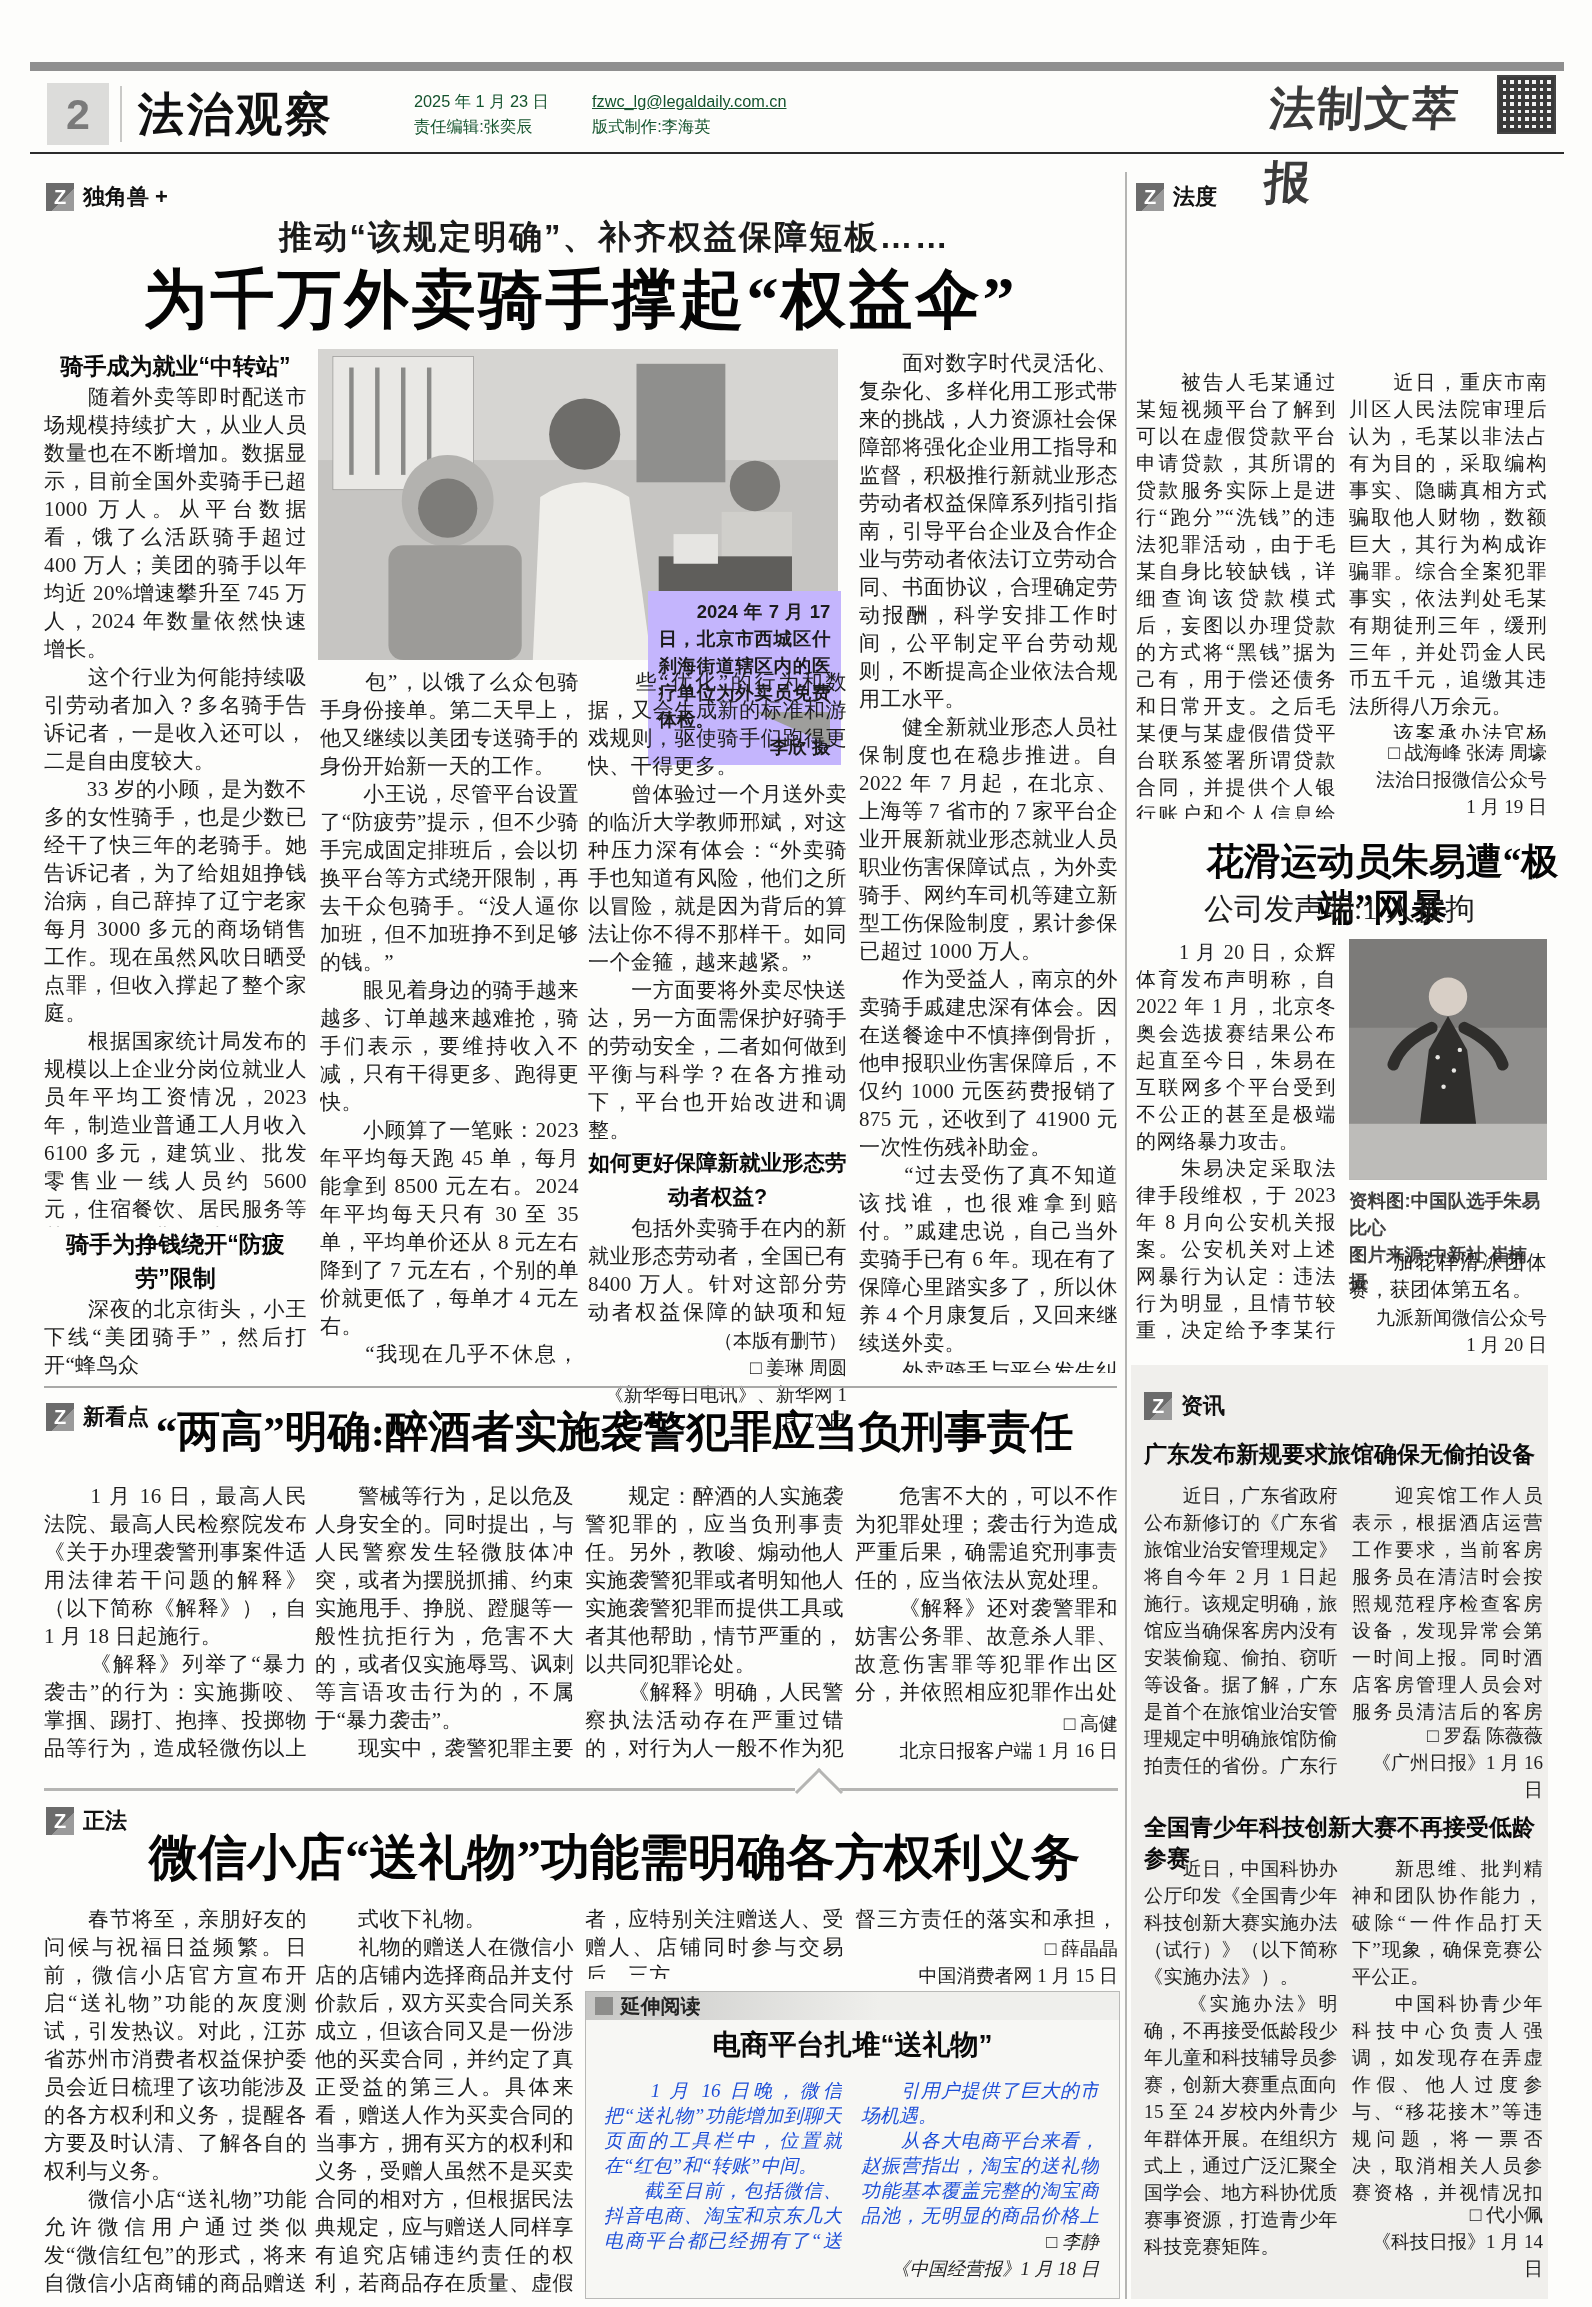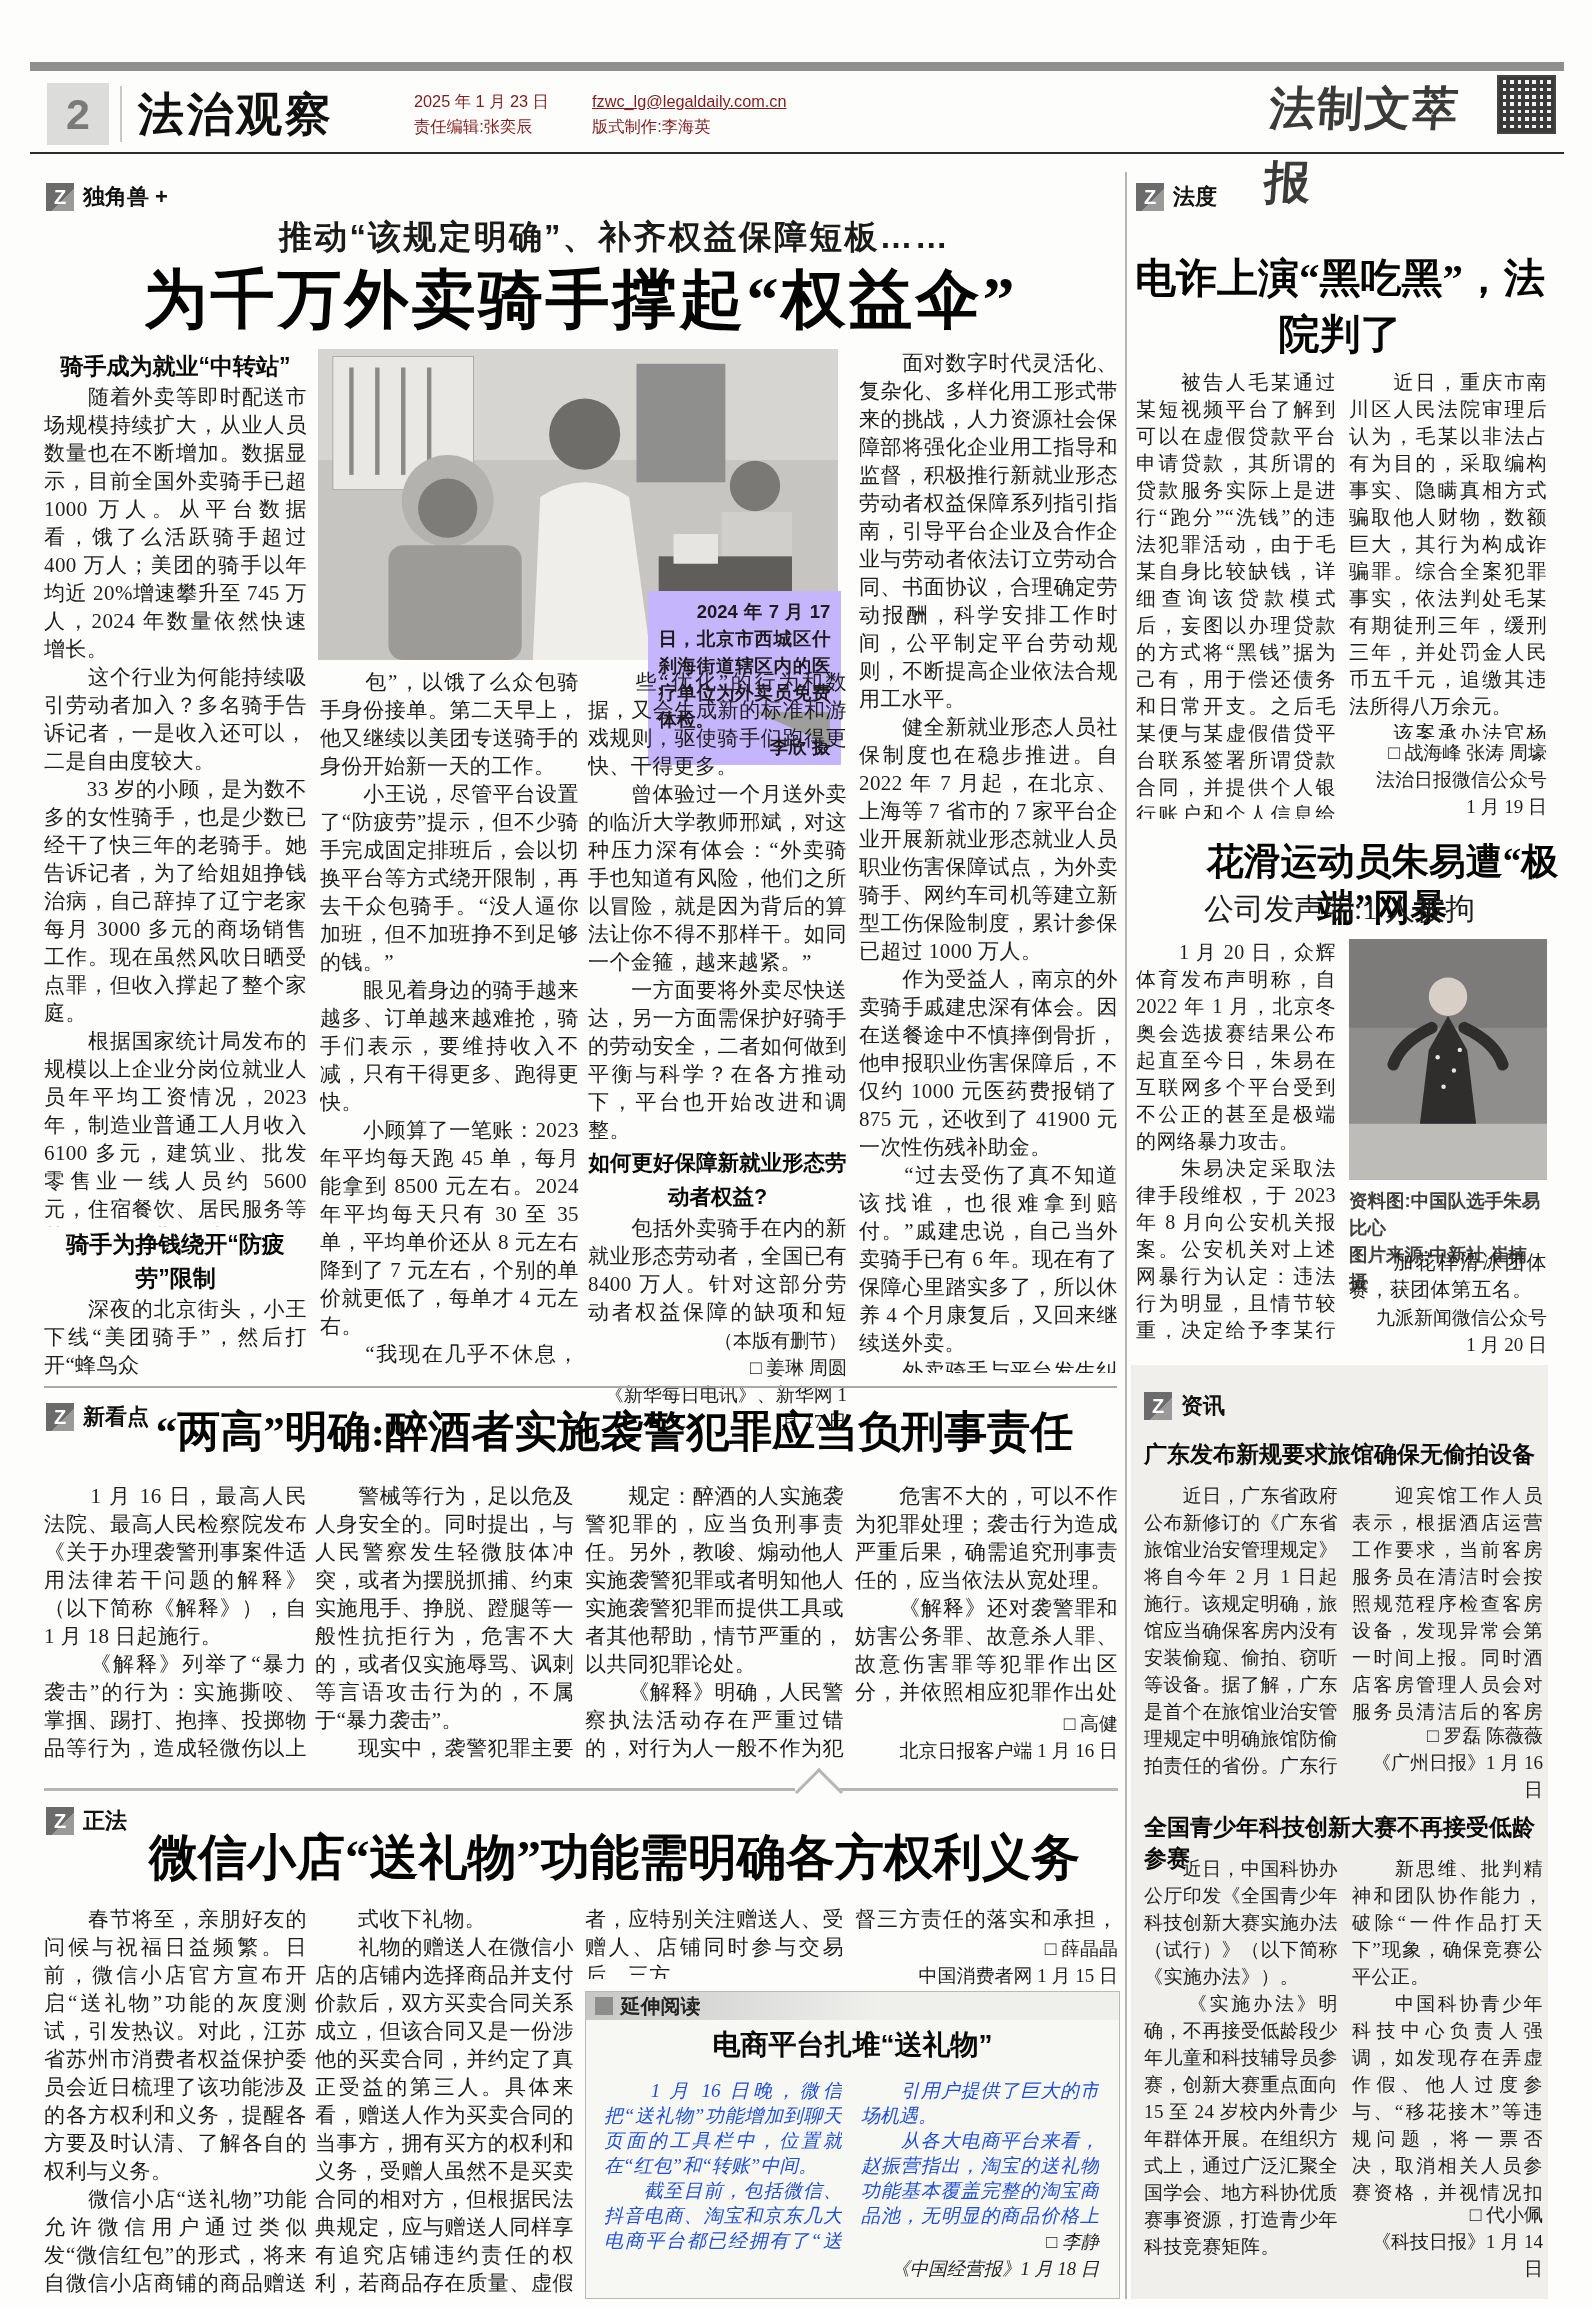--- a/index.html
+++ b/index.html
@@ -5,21 +5,21 @@
   html,body{margin:0;padding:0;background:#e8e8e6;}
   .page{position:relative;width:1593px;height:2307px;background:#fdfdfb;margin:0 auto;
         font-family:"Liberation Serif","DejaVu Serif",serif;color:#1b1b1b;overflow:hidden;}
   .abs{position:absolute;}
   
   .topstrip{left:30px;top:62px;width:1534px;height:9px;background:#8f8f8f;}
   .pagenum{left:47px;top:83px;width:62px;height:62px;background:#dcdcda;color:#7a7a7a;
            font:700 43px/62px "Liberation Sans",sans-serif;text-align:center;}
   .hsep{left:120px;top:86px;width:2.2px;height:56px;background:#c9c9c7;}
   .sectitle{left:138px;top:83px;font:900 46px/62px "Liberation Sans",sans-serif;letter-spacing:3px;color:#111;}
-  .hmeta{font:16.3px/25px "Liberation Sans",sans-serif;color:#7f1d1d;}
+  .hmeta{font:16.3px/25px "Liberation Sans",sans-serif;color:#14532d;}
   .hmeta .em{text-decoration:underline;}
   .masthead{left:1267px;top:71px;width:222px;font:900 46px/74px "DejaVu Serif",serif;
             color:#3b3b3b;letter-spacing:1.5px;transform:skewX(-4deg);}
   .qr{left:1497px;top:75px;width:55px;height:55px;border:2.2px solid #444;
       background:repeating-linear-gradient(0deg,#3a3a3a 0 3.7px,transparent 3.7px 7.4px),
                  repeating-linear-gradient(90deg,#3a3a3a 0 3.7px,#f2f2f2 3.7px 7.4px);}
   .headrule{left:30px;top:152px;width:1534px;height:2.2px;background:#2c2c2c;}
   
   .seclab{display:flex;align-items:center;gap:9px;font:700 22px "Liberation Sans",sans-serif;color:#111;}
   .zbox{width:28px;height:28px;background:linear-gradient(135deg,#6b6b6b 0 60%,#9a9a9a 60%);
@@ -155,21 +155,20 @@
   <div class="abs col" style="left:859px;top:349px;width:259px;height:1024px;">　　面对数字时代灵活化、复杂化、多样化用工形式带来的挑战，人力资源社会保障部将强化企业用工指导和监督，积极推行新就业形态劳动者权益保障系列指引指南，引导平台企业及合作企业与劳动者依法订立劳动合同、书面协议，合理确定劳动报酬，科学安排工作时间，公平制定平台劳动规则，不断提高企业依法合规用工水平。
 　　健全新就业形态人员社保制度也在稳步推进。自 2022 年 7 月起，在北京、上海等 7 省市的 7 家平台企业开展新就业形态就业人员职业伤害保障试点，为外卖骑手、网约车司机等建立新型工伤保险制度，累计参保已超过 1000 万人。
 　　作为受益人，南京的外卖骑手戚建忠深有体会。因在送餐途中不慎摔倒骨折，他申报职业伤害保障后，不仅约 1000 元医药费报销了 875 元，还收到了 41900 元一次性伤残补助金。
 　　“过去受伤了真不知道该找谁，也很难拿到赔付。”戚建忠说，自己当外卖骑手已有 6 年。现在有了保障心里踏实多了，所以休养 4 个月康复后，又回来继续送外卖。
 　　外卖骑手与平台发生纠纷怎么办？人社部门已推动人民调解、司法调解联动，对劳动报酬、休息、职业伤害等劳动纠纷，开展一站式联合调解服务。目前，全国已经建立了 1500 多家这样的调解组织。</div>
 
   <div class="abs seclab" style="left:1136px;top:182px;">
     <span class="zbox">Z</span>
     <span>法度</span>
   </div>
-  <div class="abs serifhead" style="left:1132px;top:250px;width:416px;font-size:41px;line-height:56px;">电诈上演“黑吃黑”，法院判了</div>
   <div class="abs col" style="left:1136px;top:369px;width:200px;height:450px;font-size:20px;line-height:27px;">　　被告人毛某通过某短视频平台了解到可以在虚假贷款平台申请贷款，其所谓的贷款服务实际上是进行“跑分”“洗钱”的违法犯罪活动，由于毛某自身比较缺钱，详细查询该贷款模式后，妄图以办理贷款的方式将“黑钱”据为己有，用于偿还债务和日常开支。之后毛某便与某虚假借贷平台联系签署所谓贷款合同，并提供个人银行账户和个人信息给对方用于接收资金，待对方将资金转入自己银行账户后，便将对方拉黑。毛某共骗取资金 8 万余元，用于还债、日常生活开支等。经查，毛某收到的资金均为高某、朱某、谢某被网络诈骗的资金。毛某被民警抓获后如实供述了自己的犯罪事实，自愿退缴赃款。</div>
   <div class="abs" style="left:1349px;top:369px;width:198px;">
     <div class="col" style="height:370px;font-size:20px;line-height:27px;">　　近日，重庆市南川区人民法院审理后认为，毛某以非法占有为目的，采取编构事实、隐瞒真相方式骗取他人财物，数额巨大，其行为构成诈骗罪。综合全案犯罪事实，依法判处毛某有期徒刑三年，缓刑三年，并处罚金人民币五千元，追缴其违法所得八万余元。
 　　该案承办法官杨帅表示，妄想以“黑吃黑”的方式占有他人“不义之财”是犯罪行为，法网恢恢、疏而不漏，切勿抱有对方可能认栽、不敢报警的侥幸心理，只要“黑吃黑”的犯罪行为次数、金额达到立案标准，同样会被司法机关依法追究法律责任。</div>
     <div class="by">□ 战海峰 张涛 周壕</div>
     <div class="by">法治日报微信公众号</div>
     <div class="by">1 月 19 日</div>
   </div>
 
   <div class="abs serifhead" style="left:1174px;top:839px;width:417px;font-size:37px;line-height:46px;">花滑运动员朱易遭“极端”网暴</div>

